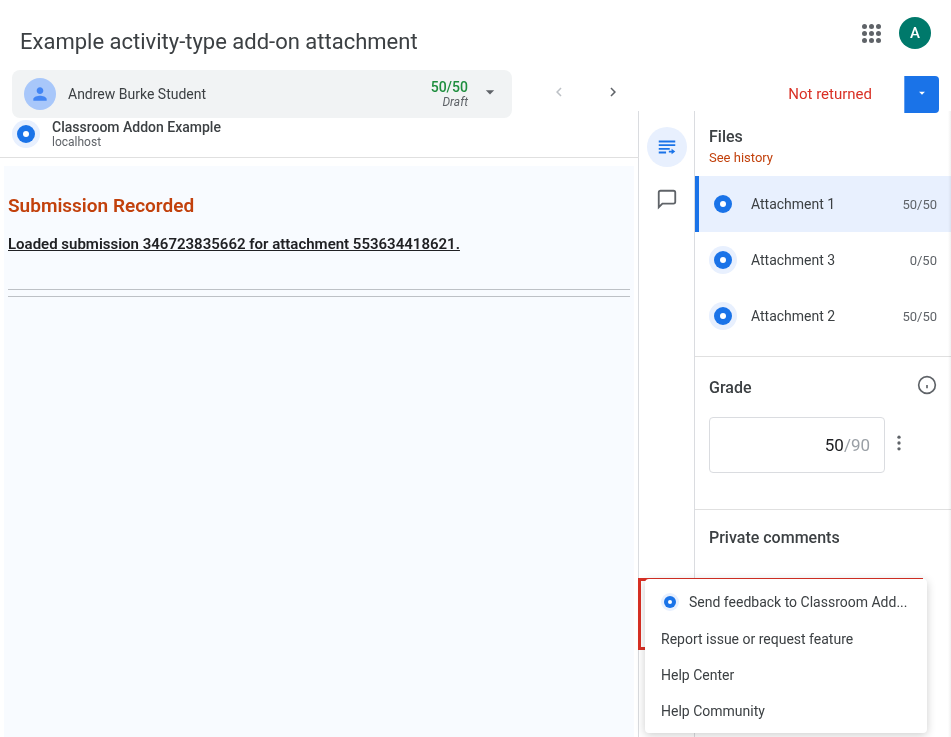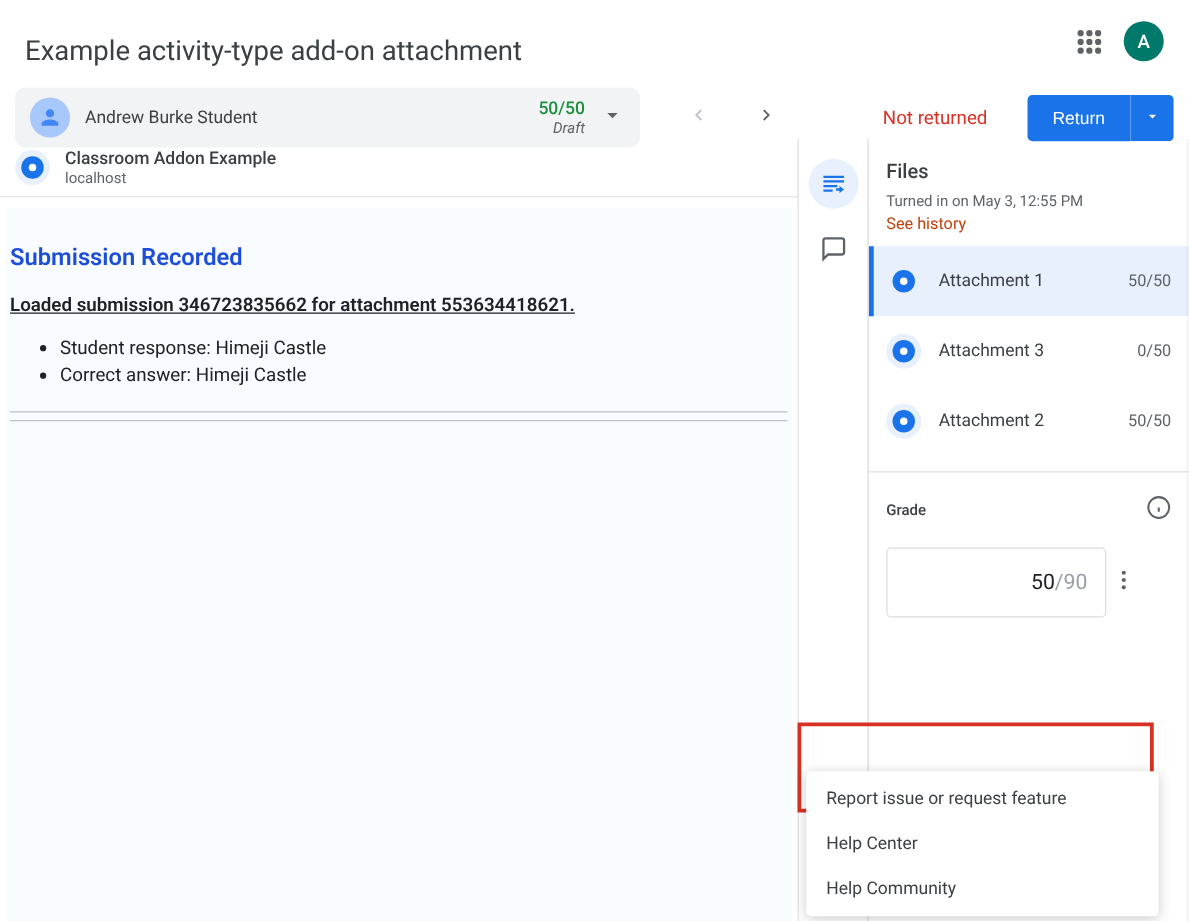--- a/index.html
+++ b/index.html
@@ -39,21 +39,21 @@
   .addon-icon .dot { width: 6px; height: 6px; border-radius: 50%; background: #fff; }
   .addon-title { font-size: 14px; font-weight: 500; color: #3c4043; }
   .addon-sub { font-size: 12px; color: #5f6368; }
   
   
   .main { display: flex; position: absolute; top: 111px; bottom: 0; left: 0; right: 0; }
   .content { width: 639px; border-right: 1px solid #dadce0; display: flex; flex-direction: column; }
   .content-body { padding: 8px 4px 0 4px; background: #fff; flex: 1; position: relative; }
   .content-inner { background: #f8fbff; min-height: 100%; padding: 0; }
   .sub-rec { padding-top: 28px; }
-  .sub-rec h2 { font-size: 19px; font-weight: 650; color: #1d4ed8; padding: 0 0 18px 0; margin-left: 4px;}
+  .sub-rec h2 { font-size: 19px; font-weight: 650; color: #c2410c; padding: 0 0 18px 0; margin-left: 4px;}
   .sub-rec p { font-size: 15px; font-weight: 600; color: #202124; padding: 0 0 16px 0; margin-left: 4px; text-decoration: underline;}
   .sub-rec ul { margin-left: 44px; margin-right: 8px; font-size: 15px; color: #202124; }
   .sub-rec li { margin-bottom: 4px; }
   .hr1 { border: none; border-top: 1px solid #bdc1c6; margin: 20px 4px 6px 4px; }
   .hr2 { border: none; border-top: 1px solid #bdc1c6; margin: 0 4px 0 4px; }
   
   
   .side-tabs { width: 56px; border-right: 1px solid #dadce0; display: flex; flex-direction: column; align-items: center; padding-top: 16px; gap: 12px; }
   .side-tab { width: 40px; height: 40px; border-radius: 50%; display: flex; align-items: center; justify-content: center; cursor: pointer; color: #5f6368; }
   .side-tab.active { background: #e8f0fe; color: #1a73e8; }
@@ -70,21 +70,21 @@
   .attach-item.selected { background: #e8f0fe; }
   .attach-item.selected::before { content: ''; position: absolute; left: 0; top: 0; bottom: 0; width: 4px; background: #1a73e8; }
   .attach-icon { width: 28px; height: 28px; border-radius: 50%; background: #e8f0fe; display: flex; align-items:center; justify-content:center; flex-shrink: 0; }
   .attach-icon .inner { width: 18px; height: 18px; border-radius: 50%; background: #1a73e8; display:flex; align-items:center; justify-content:center;}
   .attach-icon .dot { width:6px; height:6px; border-radius:50%; background:#fff;}
   .attach-name { flex: 1; font-size: 14px; color: #3c4043; }
   .attach-score { font-size: 13px; color: #5f6368; }
   
   .grade-section { padding: 18px 14px; border-top: 1px solid #e0e0e0; margin-top: 12px; }
   .grade-head { display: flex; align-items: center; justify-content: space-between; margin-bottom: 18px;}
-  .grade-h { font-size: 12px; font-weight: 500; color: #3c4043; }
+  .grade-h { font-size: 16px; font-weight: 500; color: #3c4043; }
   .info-icon { color: #5f6368; }
   .grade-input-row { display: flex; align-items: center; gap: 4px; }
   .grade-input { border: 1px solid #dadce0; border-radius: 4px; height: 56px; width: 176px; display: flex; align-items: center; justify-content: flex-end; padding: 0 14px; font-size: 17px; }
   .grade-val { color: #202124; }
   .grade-max { color: #9aa0a6; }
   .kebab { color: #5f6368; cursor: pointer; font-size: 20px; letter-spacing: 0;}
   
   .pc-section { padding: 18px 14px 0 14px; border-top: 1px solid #e0e0e0; margin-top: 18px;}
   
   
@@ -145,21 +145,20 @@
     </div>
     <div class="nav-arrow">
       <svg width="18" height="18" viewBox="0 0 24 24" fill="currentColor">
           <path d="M10 6L8.59 7.41 13.17 12l-4.58 4.59L10 18l6-6z"></path>
         </svg>
     </div>
   </div>
   <div class="toolbar-spacer"></div>
   <div class="not-returned">Not returned</div>
   <div class="return-group">
-    <button class="return-btn">Return</button>
     <button class="return-menu">
       <svg width="14" height="14" viewBox="0 0 24 24" fill="#fff">
           <path d="M7 10l5 5 5-5z"></path>
         </svg>
     </button>
   </div>
 </div>
 
 <div class="main">
 
@@ -173,24 +172,20 @@
       <div>
         <div class="addon-title">Classroom Addon Example</div>
         <div class="addon-sub">localhost</div>
       </div>
     </div>
     <div class="content-body">
       <div class="content-inner">
         <div class="sub-rec">
           <h2>Submission Recorded</h2>
           <p>Loaded submission 346723835662 for attachment 553634418621.</p>
-          <ul>
-            <li>Student response: Himeji Castle</li>
-            <li>Correct answer: Himeji Castle</li>
-          </ul>
           <hr class="hr1">
           <hr class="hr2">
         </div>
       </div>
     </div>
   </div>
 
   <div class="side-tabs">
     <div class="side-tab active">
       <svg width="22" height="22" viewBox="0 0 24 24" fill="currentColor">
@@ -200,21 +195,20 @@
     <div class="side-tab">
       <svg width="22" height="22" viewBox="0 0 24 24" fill="none" stroke="currentColor" stroke-width="2">
           <path d="M21 15a2 2 0 0 1-2 2H7l-4 4V5a2 2 0 0 1 2-2h14a2 2 0 0 1 2 2z"></path>
         </svg>
     </div>
   </div>
 
   <div class="right-panel">
     <div class="panel-section">
       <div class="panel-h">Files</div>
-      <div class="turned-in">Turned in on May 3, 12:55 PM</div>
       <a class="see-history">See history</a>
     </div>
     <div class="attach-list">
       <div class="attach-item selected">
         <div class="attach-icon">
             <div class="inner">
               <div class="dot"></div>
             </div>
           </div>
         <div class="attach-name">Attachment 1</div>
@@ -257,26 +251,37 @@
         </div>
         <div class="kebab">
           <svg width="20" height="20" viewBox="0 0 24 24" fill="#5f6368">
               <circle cx="12" cy="5" r="2"></circle>
               <circle cx="12" cy="12" r="2"></circle>
               <circle cx="12" cy="19" r="2"></circle>
             </svg>
         </div>
       </div>
     </div>
+    <div class="pc-section">
+      <div class="panel-h">Private comments</div>
+    </div>
     <div class="shadow-edge"></div>
   </div>
 </div>
 
 <div class="popup">
   <div class="popup-item">
+    <div class="popup-icon">
+        <div class="inner">
+          <div class="dot"></div>
+        </div>
+      </div>
+    <span>Send feedback to Classroom Add...</span>
+  </div>
+  <div class="popup-item">
     <span>Report issue or request feature</span>
   </div>
   <div class="popup-item">
     <span>Help Center</span>
   </div>
   <div class="popup-item">
     <span>Help Community</span>
   </div>
 </div>
 

